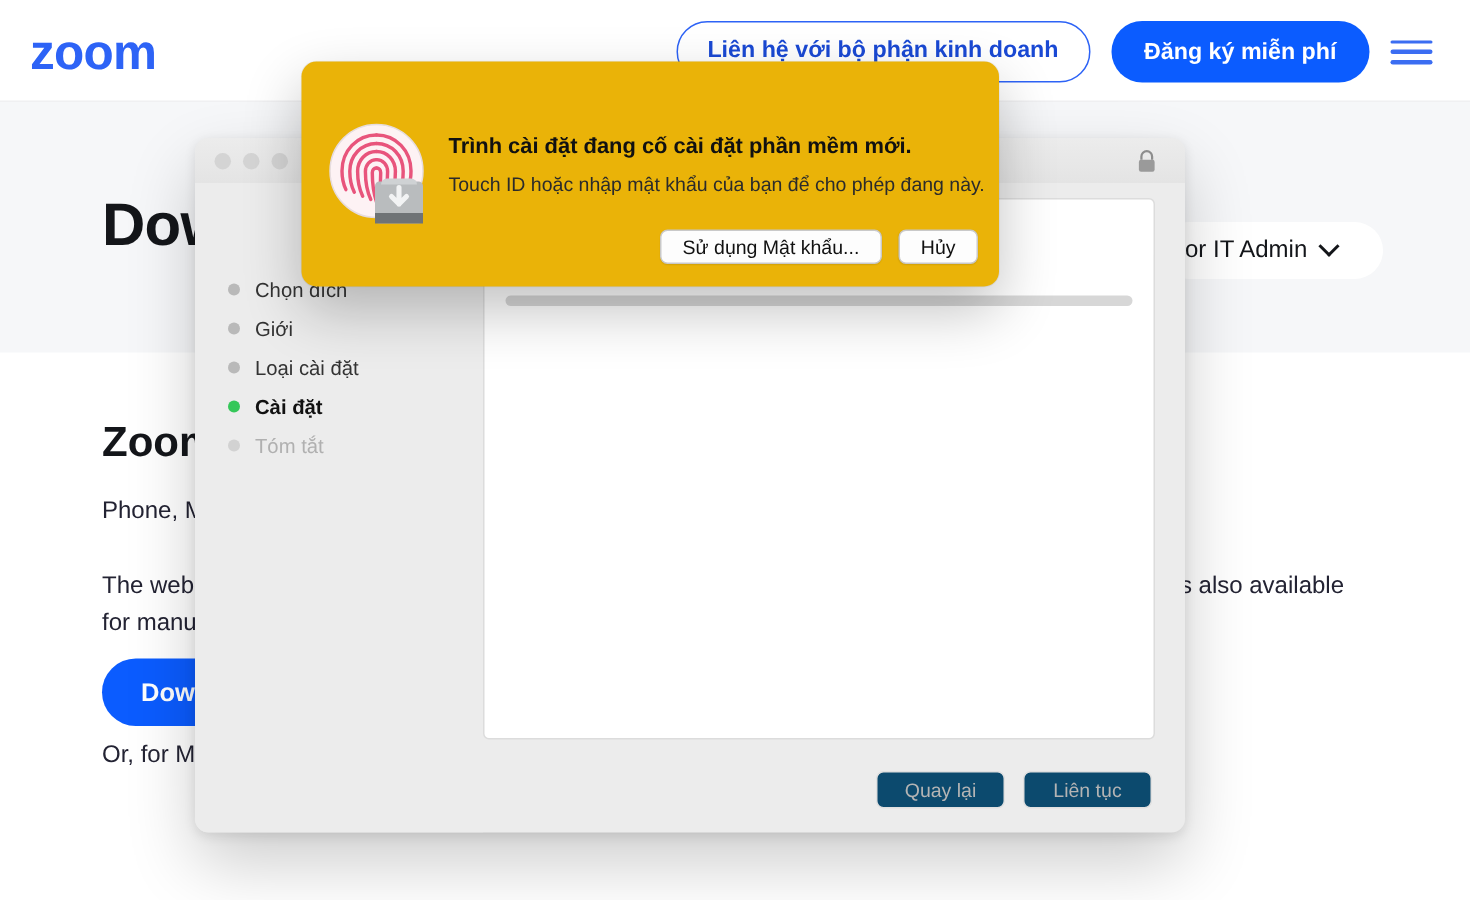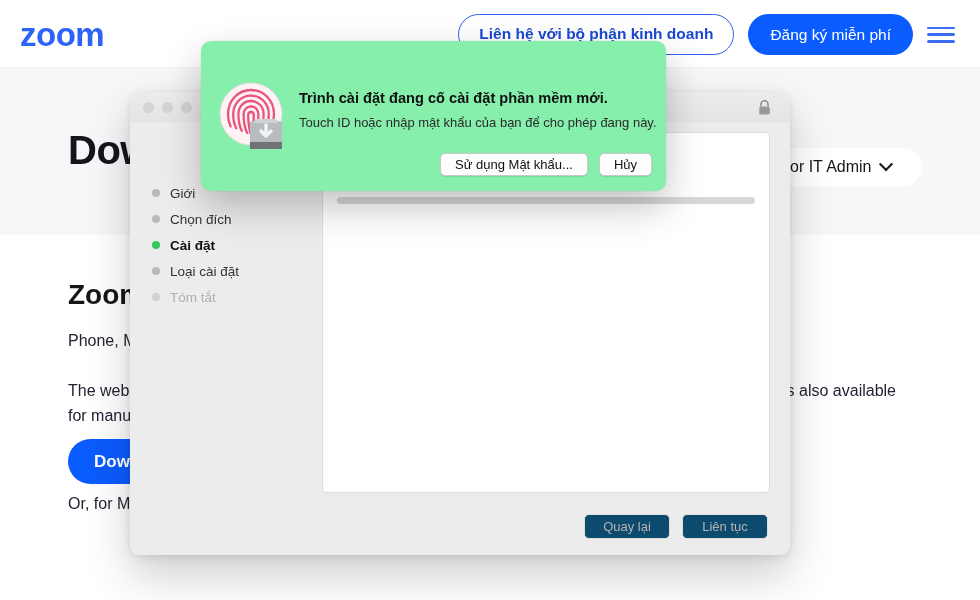--- a/index.html
+++ b/index.html
@@ -30,21 +30,21 @@
     display: flex; align-items: center; gap: 14px;
   }
   .btn-outline {
     height: 41px; padding: 0 20px; border-radius: 21px;
     border: 1.5px solid #2D63F6; color: #1a49d4; background: #ffffff;
     font-size: 15.5px; font-weight: 700; line-height: 38px; white-space: nowrap;
   }
   .btn-solid {
     height: 41px; padding: 0 22px; border-radius: 21px;
     border: none; background: #0B5CFF; color: #ffffff;
-    font-size: 15.5px; font-weight: 400; line-height: 41px; white-space: nowrap;
+    font-size: 15.5px; font-weight: 700; line-height: 41px; white-space: nowrap;
   }
   .hamburger { width: 28px; height: 20px; display: flex; flex-direction: column; justify-content: space-between; padding: 2px 0; }
   .hamburger span { display: block; height: 2.6px; background: #3b6df2; border-radius: 2px; }
 
   .hero {
     position: absolute; top: 68px; left: 0; width: 980px; height: 167px;
     background: #f6f7f9;
   }
   .hero-title {
     position: absolute; left: 68px; top: 128px;
@@ -102,21 +102,21 @@
   .inst-footer { position: absolute; right: 22px; bottom: 16px; display: flex; gap: 12px; }
   .inst-btn {
     min-width: 86px; height: 25px; border-radius: 5px;
     background: #0c4a6e; border: 1px solid #e0e0e0; color: #b4b4b4;
     font-size: 13px; line-height: 23px; text-align: center; padding: 0 12px;
   }
 
   
   .auth {
     position: absolute; left: 201px; top: 41px; width: 465px; height: 150px;
-    background: #86efac; border-radius: 10px;
+    background: #eab308; border-radius: 10px;
     box-shadow: 0 16px 38px rgba(0,0,0,0.24), 0 0 0 0.5px rgba(0,0,0,0.06);
     overflow: hidden;
   }
   .auth-icon { position: absolute; left: 17px; top: 40px; width: 70px; height: 72px; }
   .auth-title { position: absolute; left: 98px; top: 49px; font-size: 14.6px; font-weight: 700; color: #111; }
   .auth-desc { position: absolute; left: 98px; top: 74px; font-size: 13px; color: #2b2b2b; }
   .auth-actions { position: absolute; right: 14px; top: 112px; display: flex; gap: 11px; }
   .auth-btn {
     height: 23px; border-radius: 5px; background: #fdfdfd;
     border: 0.5px solid #c9c9c9; box-shadow: 0 0.5px 1px rgba(0,0,0,0.10);
@@ -175,33 +175,33 @@
       <svg class="lock-ic" viewBox="0 0 16 18">
         <path d="M4.2 8V5.6a3.8 3.8 0 0 1 7.6 0V8" fill="none" stroke="#8d8d8d" stroke-width="1.6"></path>
         <rect x="2.4" y="8" width="11.2" height="8.4" rx="1.6" fill="#9a9a9a"></rect>
       </svg>
     </div>
 
     <div class="inst-sidebar">
       <div style="height:58px"></div>
       <div class="step">
         <span class="dot"></span>
+        <span>Chọn đích</span>
+      </div>
+      <div class="step">
+        <span class="dot"></span>
         <span>Giới</span>
       </div>
       <div class="step">
         <span class="dot"></span>
-        <span>Chọn đích</span>
+        <span>Loại cài đặt</span>
       </div>
       <div class="step active">
         <span class="dot"></span>
         <span>Cài đặt</span>
-      </div>
-      <div class="step">
-        <span class="dot"></span>
-        <span>Loại cài đặt</span>
       </div>
       <div class="step muted">
         <span class="dot"></span>
         <span>Tóm tắt</span>
       </div>
     </div>
 
     <div class="inst-content">
       <div class="inst-heading">Đang chuẩn bị bản cài đặt...</div>
       <div class="progress">

